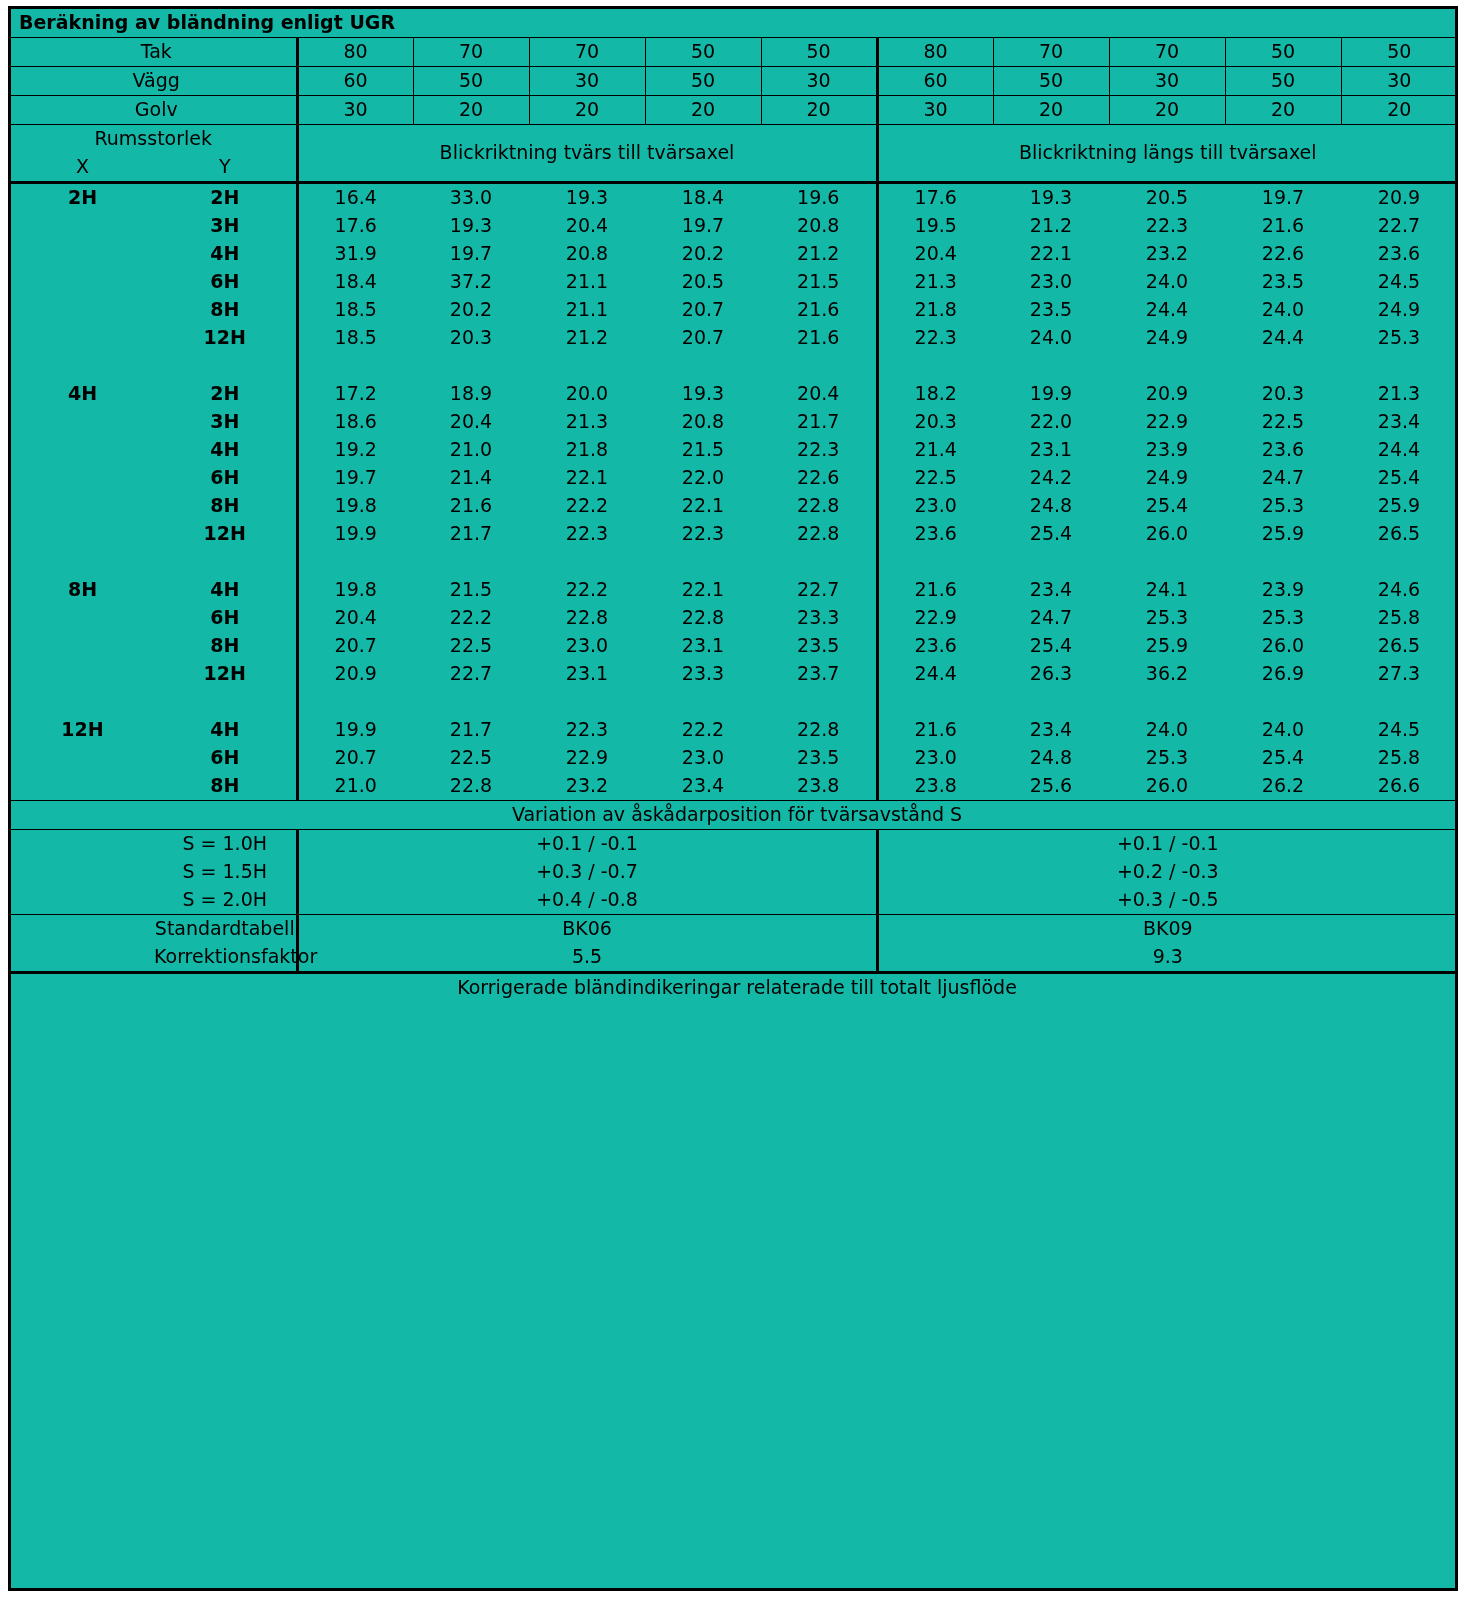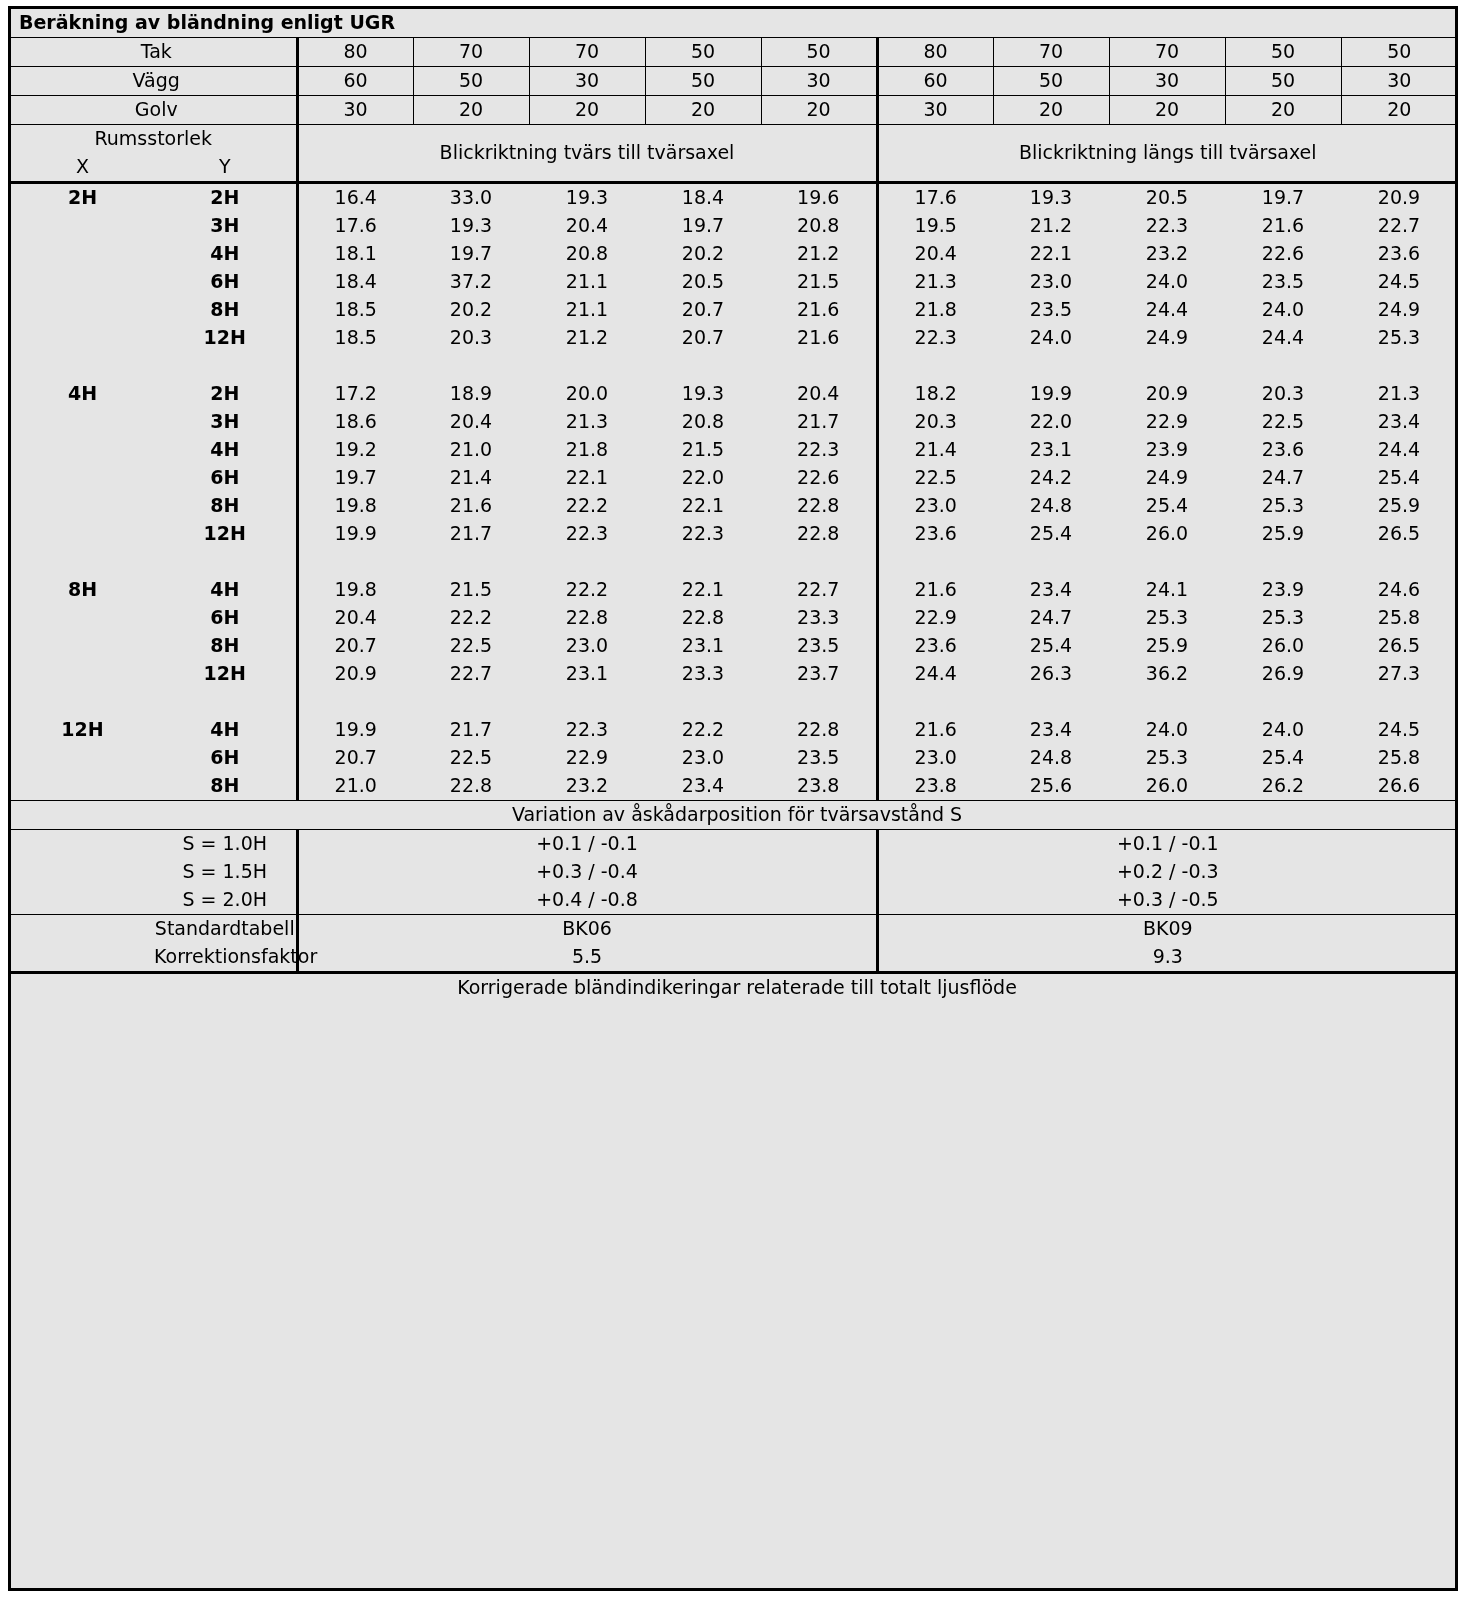--- a/index.html
+++ b/index.html
@@ -19,21 +19,21 @@
     background: #ffffff;
   }
   .frame {
     position: absolute;
     left: 8px;
     top: 6px;
     width: 1450px;
     height: 1585px;
     box-sizing: border-box;
     border: 3px solid #000;
-    background: #e5e5e5;
+    background: #14b8a6;
   }
   table.ugr {
     border-collapse: collapse;
     table-layout: fixed;
     width: 100%;
     font-size: 19px;
   }
   table.ugr td {
     border: 1px solid #000;
     padding: 0;
@@ -210,21 +210,21 @@
         <td class="data-cell nb-t nb-b nb-l vsep-r">20.8</td>
         <td class="data-cell nb-t nb-b nb-r">19.5</td>
         <td class="data-cell nb-t nb-b nb-l nb-r">21.2</td>
         <td class="data-cell nb-t nb-b nb-l nb-r">22.3</td>
         <td class="data-cell nb-t nb-b nb-l nb-r">21.6</td>
         <td class="data-cell nb-t nb-b nb-l outer-r">22.7</td>
       </tr>
       <tr>
         <td class="data-cell rowlabel outer-l nb-t nb-b nb-r"></td>
         <td class="data-cell rowlabel nb-t nb-b nb-l">4H</td>
-        <td class="data-cell nb-t nb-b nb-r vsep-l">18.1</td>
+        <td class="data-cell nb-t nb-b nb-r vsep-l">31.9</td>
         <td class="data-cell nb-t nb-b nb-l nb-r">19.7</td>
         <td class="data-cell nb-t nb-b nb-l nb-r">20.8</td>
         <td class="data-cell nb-t nb-b nb-l nb-r">20.2</td>
         <td class="data-cell nb-t nb-b nb-l vsep-r">21.2</td>
         <td class="data-cell nb-t nb-b nb-r">20.4</td>
         <td class="data-cell nb-t nb-b nb-l nb-r">22.1</td>
         <td class="data-cell nb-t nb-b nb-l nb-r">23.2</td>
         <td class="data-cell nb-t nb-b nb-l nb-r">22.6</td>
         <td class="data-cell nb-t nb-b nb-l outer-r">23.6</td>
       </tr>
@@ -507,21 +507,21 @@
 
       <tr>
         <td class="outer-l nb-b nb-r" colspan="1"></td>
         <td class="nb-b nb-l">S = 1.0H</td>
         <td class="nb-b vsep-l vsep-r" colspan="5">+0.1 / -0.1</td>
         <td class="nb-b outer-r" colspan="5">+0.1 / -0.1</td>
       </tr>
       <tr>
         <td class="outer-l nb-t nb-b nb-r" colspan="1"></td>
         <td class="nb-t nb-b nb-l">S = 1.5H</td>
-        <td class="nb-t nb-b vsep-l vsep-r" colspan="5">+0.3 / -0.4</td>
+        <td class="nb-t nb-b vsep-l vsep-r" colspan="5">+0.3 / -0.7</td>
         <td class="nb-t nb-b outer-r" colspan="5">+0.2 / -0.3</td>
       </tr>
       <tr>
         <td class="outer-l nb-t nb-r" colspan="1"></td>
         <td class="nb-t nb-l">S = 2.0H</td>
         <td class="nb-t vsep-l vsep-r" colspan="5">+0.4 / -0.8</td>
         <td class="nb-t outer-r" colspan="5">+0.3 / -0.5</td>
       </tr>
 
       <tr>

